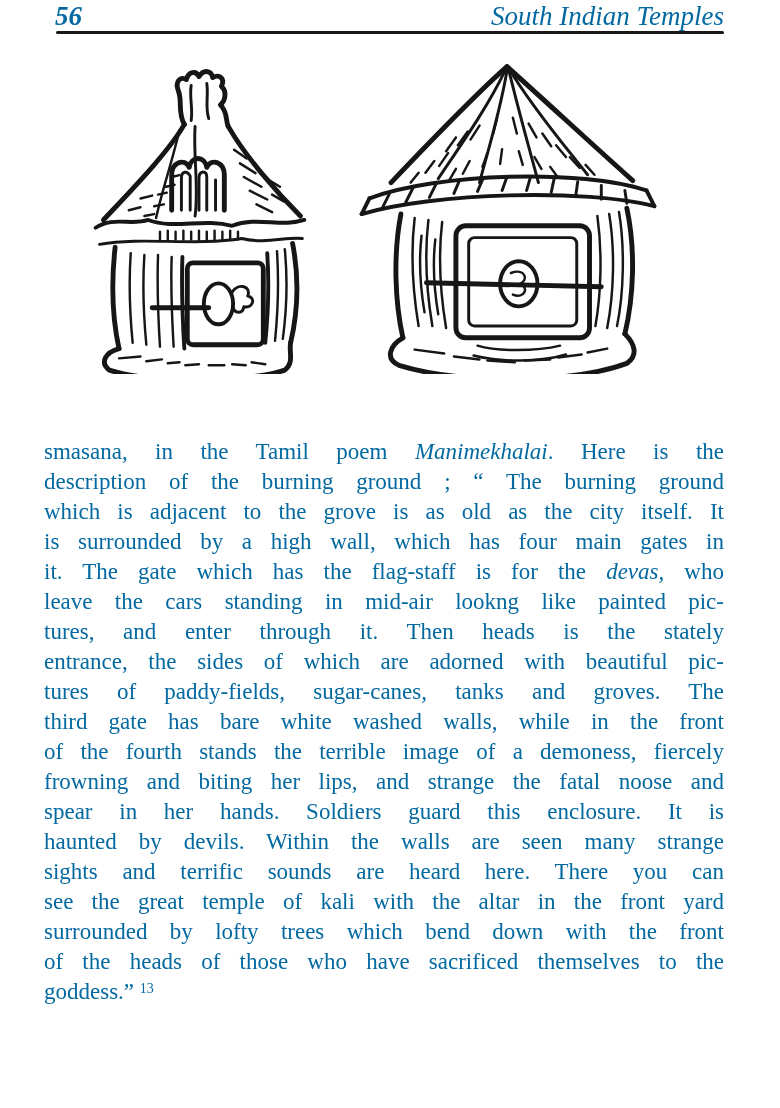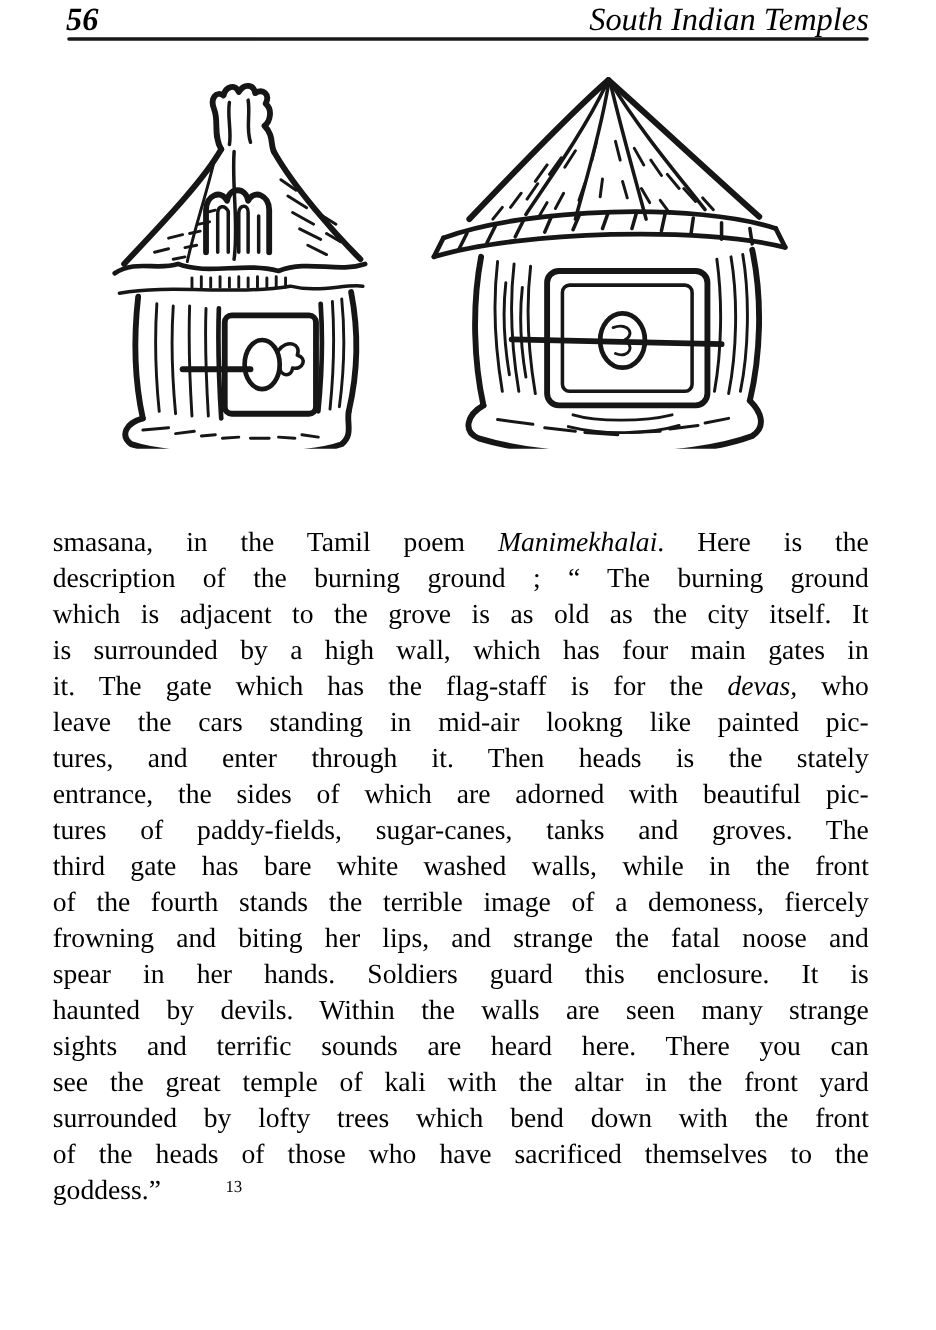--- a/index.html
+++ b/index.html
@@ -2,21 +2,21 @@
 <html><head>
 <meta charset="utf-8">
 <style>
   html,body{margin:0;padding:0;background:#e8e8e8;}
   .page{
     position:relative;
     width:780px;height:1108px;
     background:#ffffff;
     overflow:hidden;
     font-family:"Liberation Serif", serif;
-    color:#000000;
+    color:#0369a1;
   }
   
   .header{
     position:absolute;top:2px;left:55px;right:56px;
     display:flex;justify-content:space-between;align-items:flex-end;
   }
   .page-number{font-size:27px;font-style:italic;font-weight:bold;line-height:28px;}
   .header-title{font-size:27px;font-style:italic;font-weight:500;line-height:28px;font-family:Liberation Serif, serif;}
   .header-rule{
     position:absolute;top:31px;left:56px;right:56px;height:3px;
@@ -43,21 +43,21 @@
   .paragraph + .paragraph{margin-top:12px;}
   .line{
     white-space:nowrap;
     text-align:justify;
     text-align-last:justify;
     height:30px;
   }
   .line.noj{text-align-last:left;}
   .line.indent{padding-left:72px;}
   .it{font-style:italic;}
-  sup{font-size:61%;line-height:0;vertical-align:6px;margin-left:48px;}
+  sup{font-size:61%;line-height:0;vertical-align:6px;}
 </style>
 </head>
 <body>
 
 <div class="page">
 
   <div class="header">
     <span class="page-number">56</span>
     <span class="header-title">South Indian Temples</span>
   </div>

